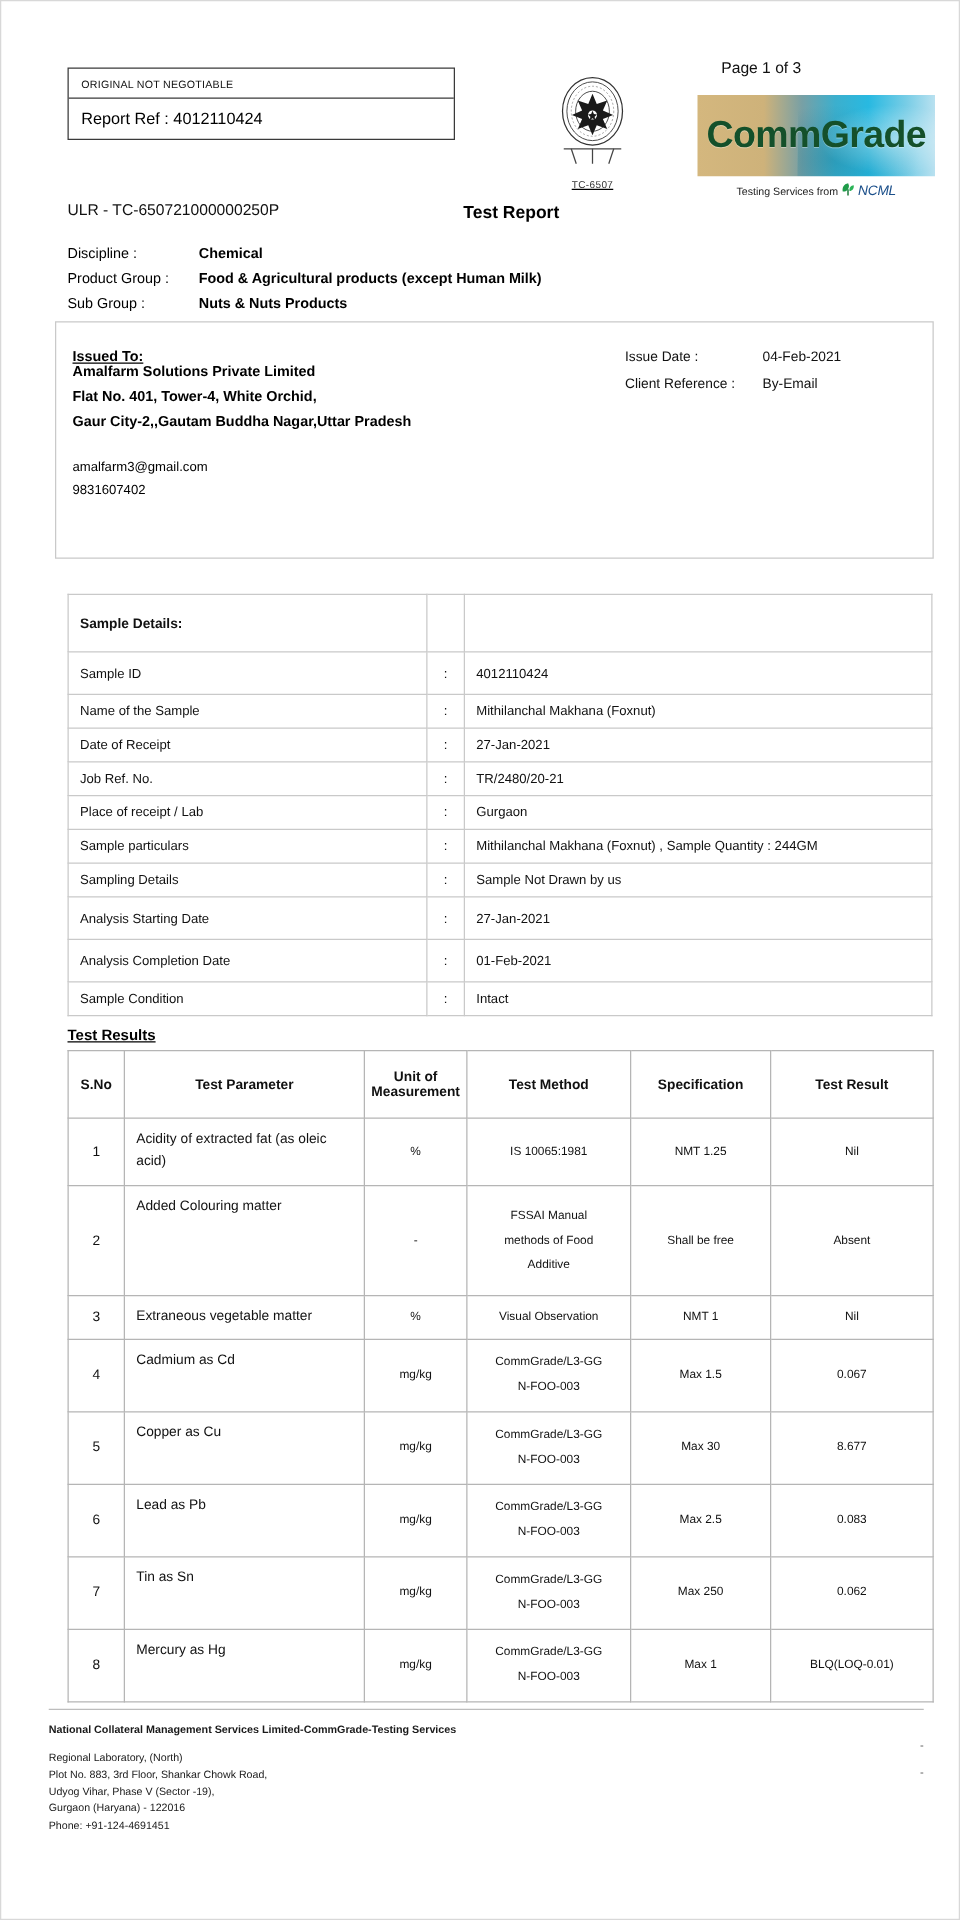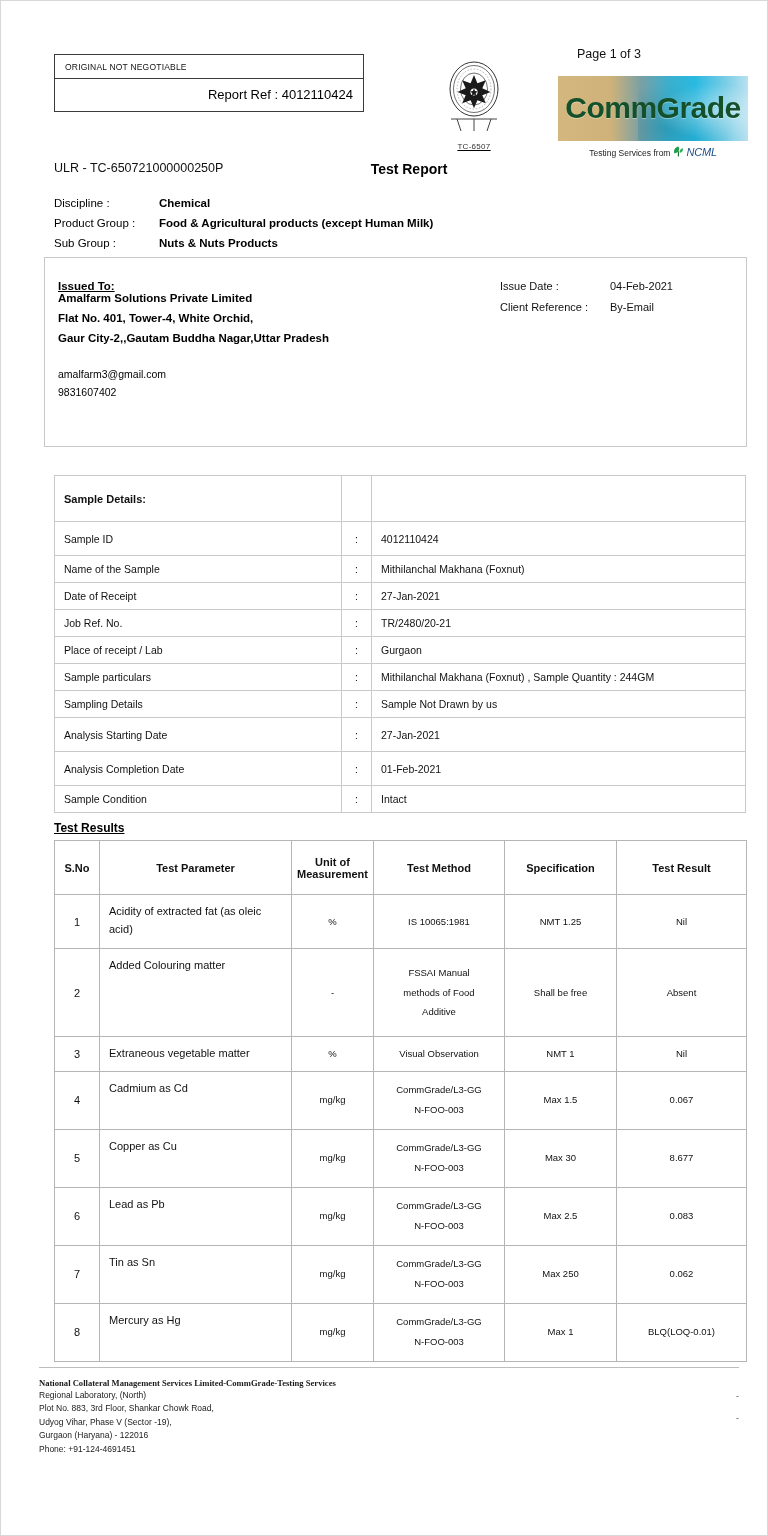--- a/index.html
+++ b/index.html
@@ -40,21 +40,20 @@
     padding: 7px 10px 6px 10px;
     font-size: 8.5px;
     letter-spacing: .2px;
     border-bottom: 1px solid #3a3a3a;
     color: #111;
   }
   .ref-box .r2 {
     padding: 8px 10px 9px 10px;
     font-size: 13px;
     color: #000;
-    text-align: right;
   }
 
   .nabl-wrap {
     position: absolute;
     left: 437px; top: 58px;
     width: 72px;
     text-align: center;
     text-decoration: underline;
   }
   .nabl-code {
@@ -310,22 +309,21 @@
   .footer {
     position: absolute;
     left: 38px; top: 1378px;
     font-size: 8.5px;
     color: #1a1a1a;
     line-height: 1.0;
   }
   .footer .f-strong {
     font-weight: bold;
     font-size: 8.6px;
-    margin-bottom: 3px;
-    font-family: Liberation Serif, serif;
+    margin-bottom: 14px;
   }
   .footer .f-line { margin-bottom: 2px; }
   .footer .f-line.sp { margin-top: 5px; margin-bottom: 5px; }
   .foot-marks {
     position: absolute;
     right: 28px; top: 1385px;
     text-align: right;
     font-size: 9px;
     color: #555;
     line-height: 2.4;

